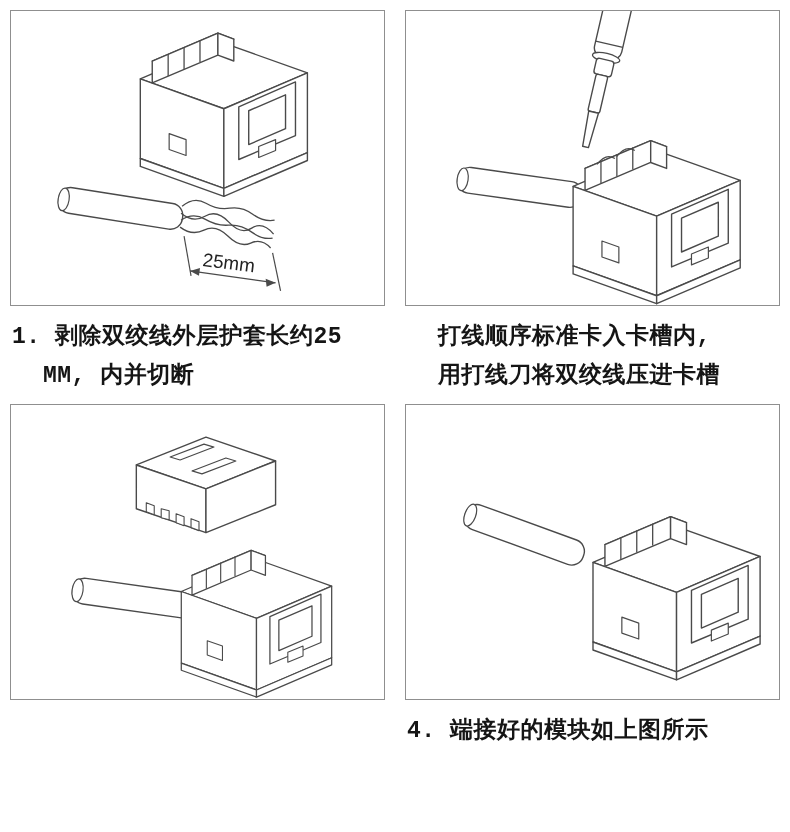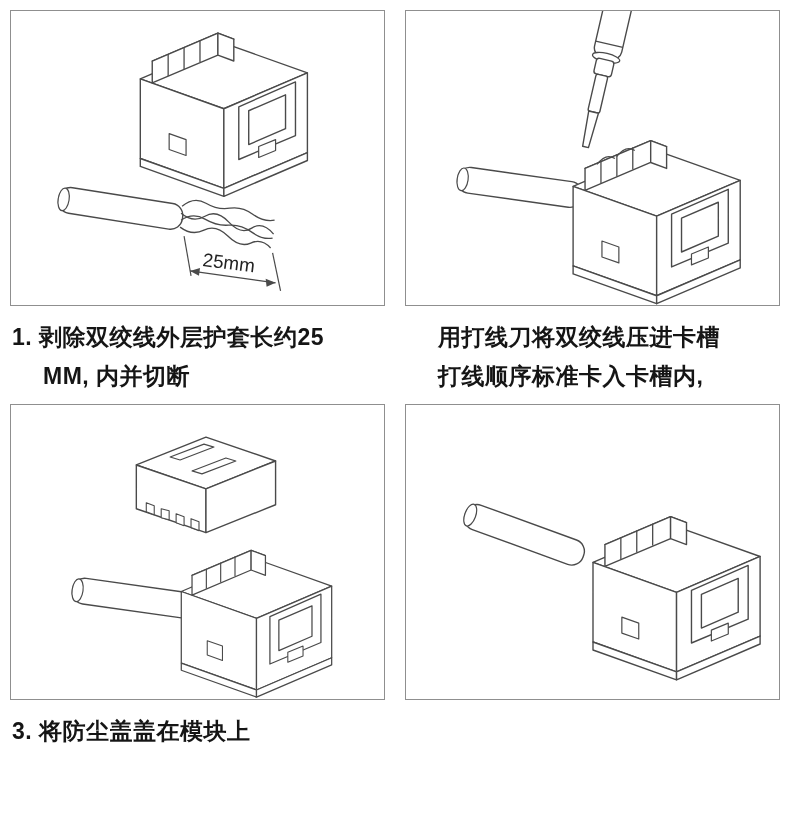--- a/index.html
+++ b/index.html
@@ -1,20 +1,20 @@
 <!DOCTYPE html>
 <html><head>
 <meta charset="utf-8">
 <style>
   html,body{margin:0;padding:0;background:#ffffff;}
   body{width:790px;height:832px;font-family:"Liberation Sans",sans-serif;overflow:hidden;}
   .sheet{display:grid;grid-template-columns:1fr 1fr;column-gap:20px;padding:10px 10px 0;}
   .panel-box{border:1px solid #8f8f8f;height:296px;background:#fff;box-sizing:border-box;}
   .panel-box svg{display:block;width:100%;height:100%;}
-  .caption{margin:12px 2px 8px;font-size:23px;font-weight:600;line-height:39px;color:#151515;letter-spacing:.5px;}
+  .caption{margin:12px 2px 8px;font-size:23px;font-weight:600;line-height:39px;color:#151515;letter-spacing:.5px;font-family:Liberation Mono, monospace;}
   .caption .indent{padding-left:31px;}
   text{font-family:"Liberation Sans",sans-serif;fill:#222;}
   .defs-holder{position:absolute;width:0;height:0;overflow:hidden;}
 </style>
 </head>
 <body>
 
 <svg class="defs-holder" aria-hidden="true">
   <defs>
     <g id="jack-module">
@@ -95,40 +95,40 @@
         <use href="#cable" transform="translate(50,168) rotate(8)"></use>
         <use href="#jack-module" transform="translate(150,118)"></use>
         <g fill="none" stroke="#4a4a4a" stroke-width="1.2">
           <path d="M192,154 q9,-12 18,-6"></path>
           <path d="M212,146 q9,-12 18,-6"></path>
         </g>
         <use href="#punch-tool" transform="translate(212,0) rotate(13)"></use>
       </svg>
     </div>
     <div class="caption">
+      <div class="indent">打线顺序标准卡入卡槽内,</div>
       <div class="indent">用打线刀将双绞线压进卡槽</div>
-      <div class="indent">打线顺序标准卡入卡槽内,</div>
     </div>
   </div>
 
   <div class="cell">
     <div class="panel-box">
       <svg viewBox="0 0 375 295">
         <use href="#dust-cover" transform="translate(118,26)"></use>
         <use href="#cable" transform="translate(60,185) rotate(8)"></use>
         <use href="#jack-module" transform="translate(155,135) scale(0.9)"></use>
       </svg>
     </div>
-    <div class="caption">
-      <div>3. 将防尘盖盖在模块上</div>
-    </div>
   </div>
 
   <div class="cell">
     <div class="panel-box">
       <svg viewBox="0 0 375 295">
         <use href="#cable" transform="translate(58,108) rotate(20)"></use>
         <use href="#jack-module" transform="translate(170,100)"></use>
       </svg>
     </div>
+    <div class="caption">
+      <div>4. 端接好的模块如上图所示</div>
+    </div>
   </div>
 
 </div>
 
 </body></html>

